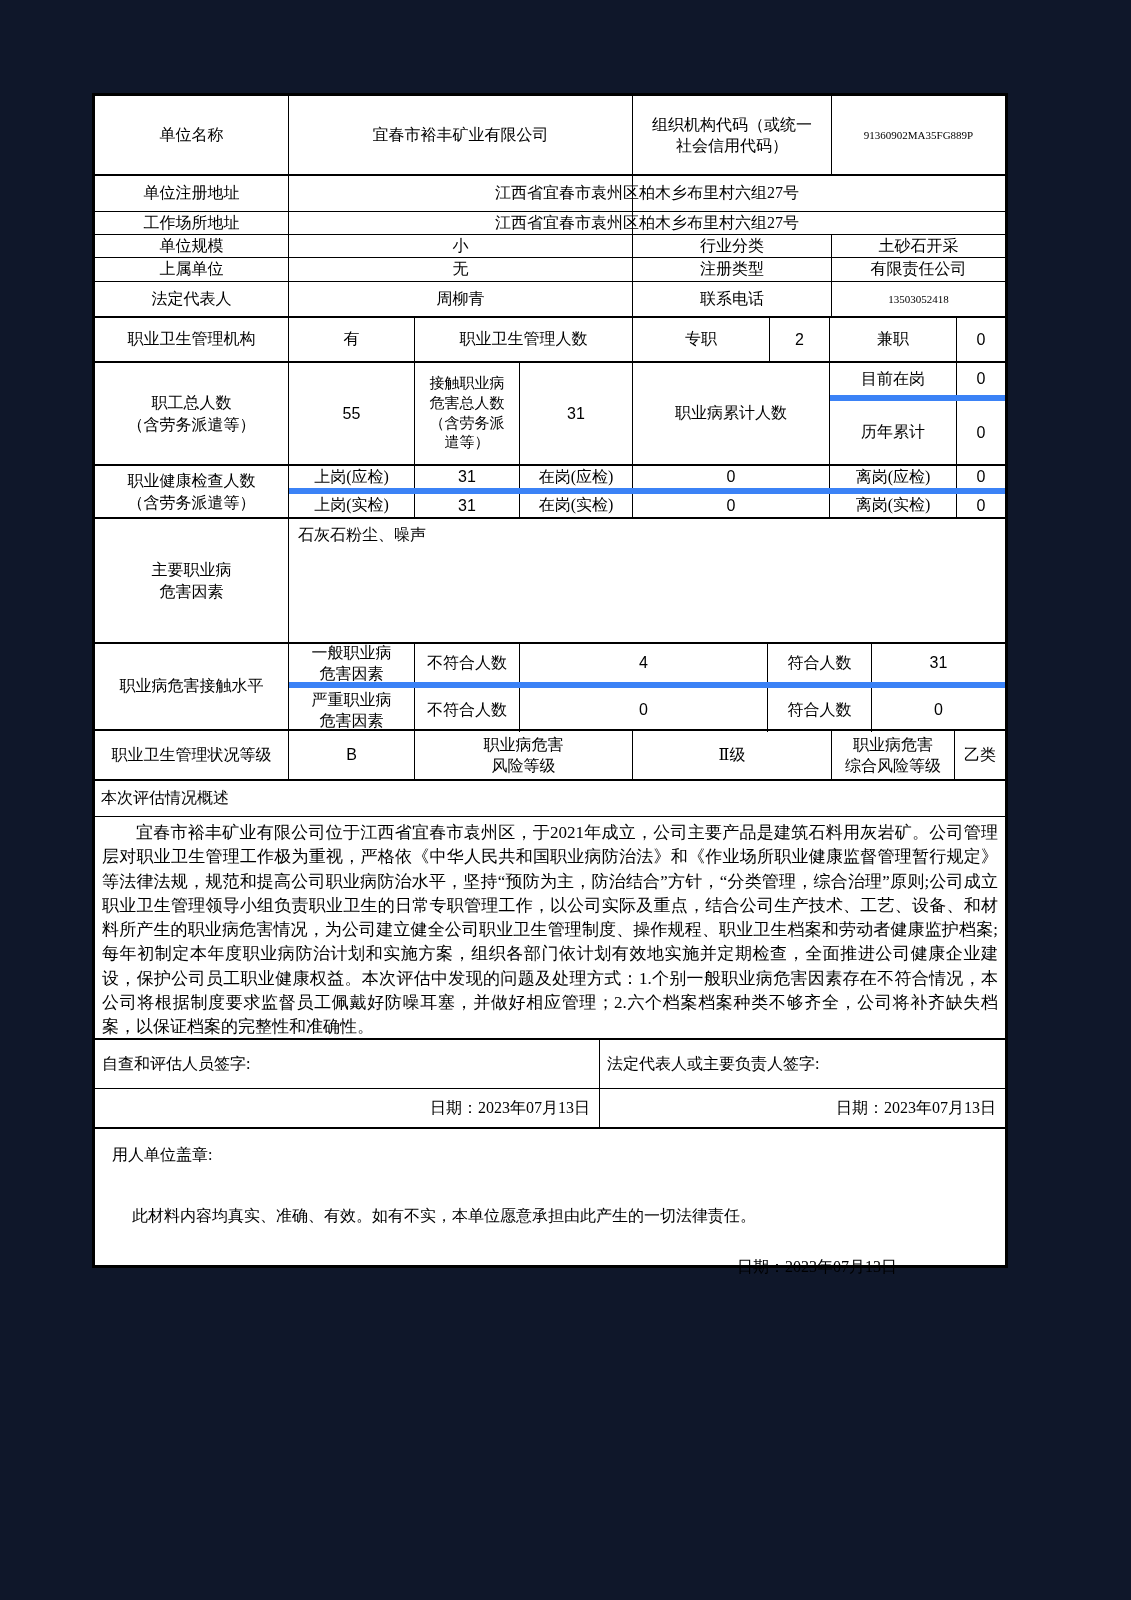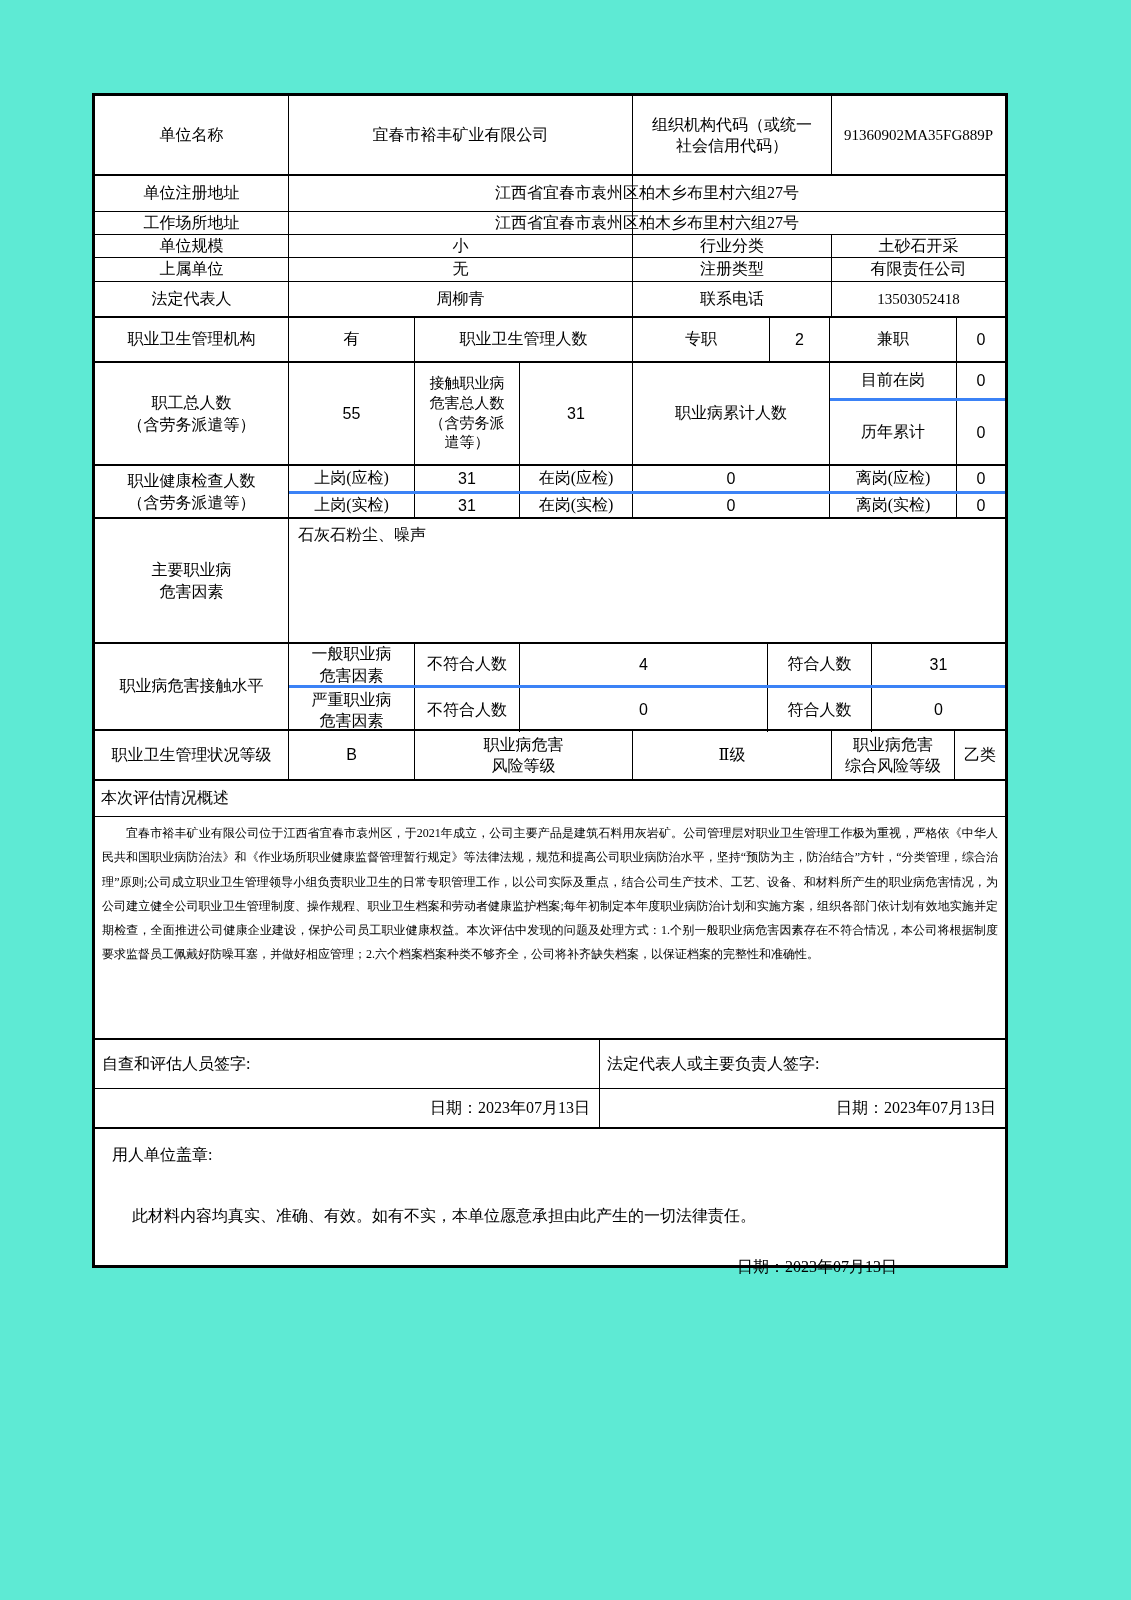--- a/index.html
+++ b/index.html
@@ -1,43 +1,43 @@
 <!DOCTYPE html>
 <html><head>
 <meta charset="utf-8">
 <style>
   * { margin:0; padding:0; box-sizing:border-box; }
   body { background:#ffffff; }
   .page {
     position:relative;
     width:1131px; height:1600px;
-    background:#5eead4;
+    background:#0f172a;
     font-family:"Liberation Serif","DejaVu Serif",serif;
     color:#000;
     font-size:16px;
   }
   .sheet {
     position:absolute; left:92px; top:93px;
     width:916px;
     border:3px solid #000;
     background:#fff;
   }
   .row { display:flex; border-bottom:1px solid #000; }
   .row.bb2 { border-bottom-width:2px; }
   .row.last { border-bottom:none; }
   .cell {
     display:flex; align-items:center; justify-content:center;
     text-align:center; padding:1px 3px; overflow:hidden;
   }
   .br { border-right:1px solid #000; }
   .pre { white-space:pre-line; line-height:1.32; }
   .num { font-family:"Liberation Sans","DejaVu Sans",sans-serif; font-size:16px; }
-  .code { font-size:15px; letter-spacing:0px; }
+  .code { font-size:11px; letter-spacing:0px; }
   .stack { flex:1; display:flex; flex-direction:column; }
-  .subrow { display:flex; border-bottom:3px solid #3b82f6; }
+  .subrow { display:flex; border-bottom:6px solid #3b82f6; }
   .subrow.slast { border-bottom:none; flex:1; }
   
   .w194{width:194px}.w344{width:344px}.w199{width:199px}.w173{width:173px}
   .w716{width:716px}.w126{width:126px}.w218{width:218px}.w137{width:137px}
   .w60{width:60px}.w127{width:127px}.w48{width:48px}.w105{width:105px}
   .w113{width:113px}.w197{width:197px}.w175{width:175px}.w248{width:248px}
   .w104{width:104px}.w133{width:133px}.w123{width:123px}.w50{width:50px}
   .w505{width:505px}.w405{width:405px}
   
   .h80{height:80px}.h25{height:36px}.h23{height:23px}.h24{height:24px}
@@ -51,21 +51,21 @@
     content:""; position:absolute; left:343px; top:0; height:100%;
     width:1px; background:#000;
   }
   
   .topleft { display:block; text-align:left; padding:6px 9px;font-family:Liberation Mono, monospace; }
   
   .sec-head { justify-content:flex-start; padding-left:6px; }
   
   .para {
     display:block; text-align:justify; text-indent:2em;
-    padding:4px 7px 0 7px; font-size:12px; line-height:24.3px;
+    padding:4px 7px 0 7px; font-size:17px; line-height:24.3px;
   }
   
   .sig { justify-content:flex-start; padding-left:7px; }
   .date-right { justify-content:flex-end; padding-right:9px; }
   
   .bottom-block { display:block; padding-top:16px; }
   .seal-label { padding-left:17px; }
   .statement { margin-top:40px; padding-left:37px; }
   .bottom-date { margin-top:30px; text-align:right; padding-right:108px; }
 </style>

